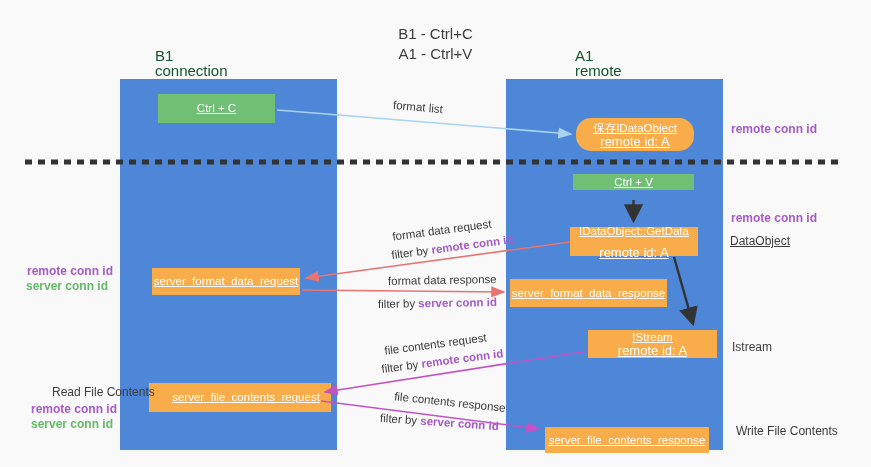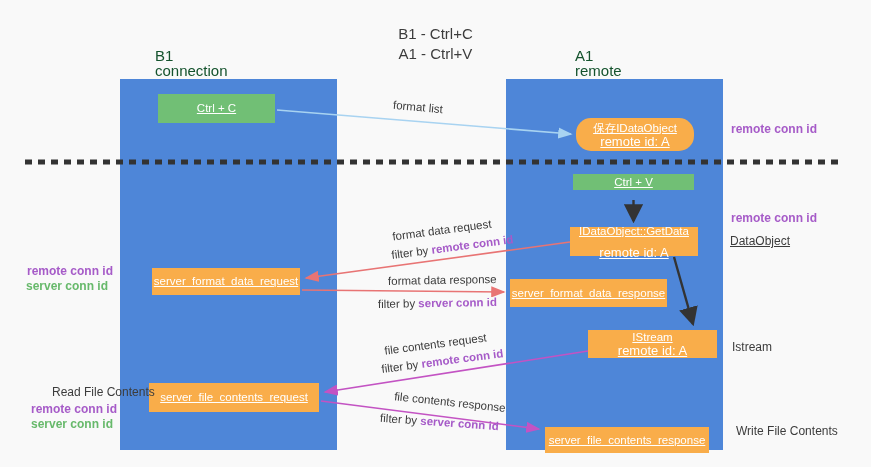--- a/index.html
+++ b/index.html
@@ -101,21 +101,21 @@
 
   <div class="node orange" style="left:510px;top:279px;width:157px;height:28px;">
     <div>server_format_data_response</div>
   </div>
 
   <div class="node orange" style="left:588px;top:330px;width:129px;height:28px;">
     <div class="l1">IStream</div>
     <div class="l2">remote id: A</div>
   </div>
 
-  <div class="node orange" style="left:149px;top:383px;width:170px;height:29px;">
+  <div class="node orange" style="left:149px;top:383px;width:170px;height:29px;padding-left:12px;">
     <div>server_file_contents_request</div>
   </div>
 
   <div class="node orange" style="left:545px;top:427px;width:164px;height:26px;">
     <div>server_file_contents_response</div>
   </div>
 
   <svg class="overlay">
     <defs>
       <marker id="m-blue" markerWidth="9" markerHeight="7" refX="8" refY="3.5" orient="auto">

